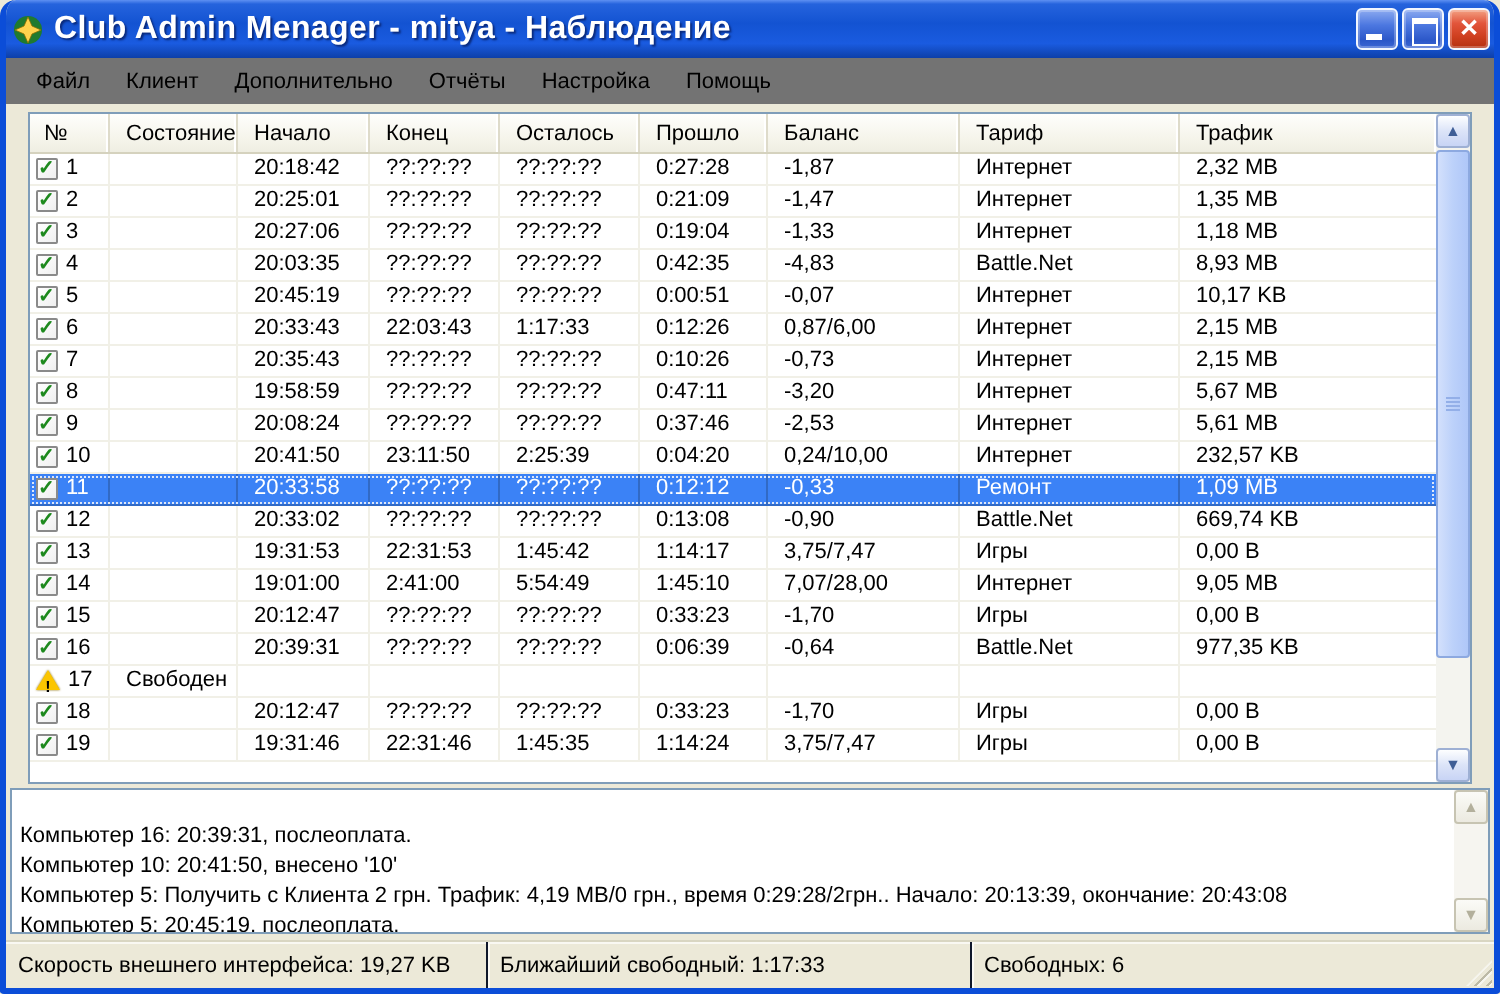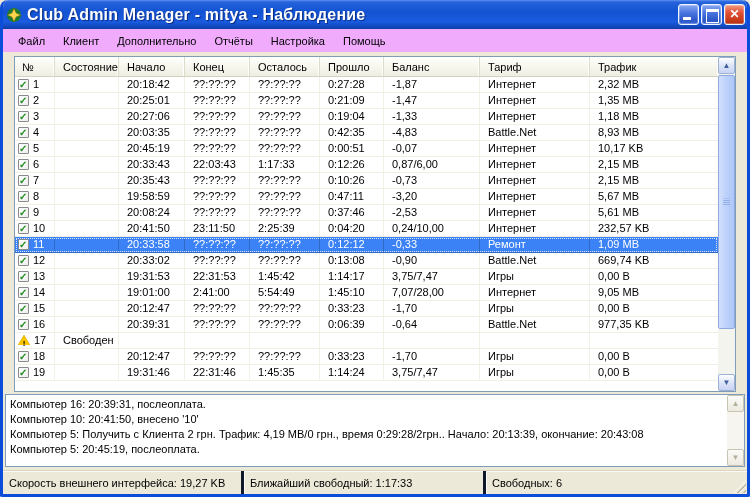--- a/index.html
+++ b/index.html
@@ -22,21 +22,21 @@
     padding:0;cursor:pointer;box-shadow:inset 0 0 0 1px rgba(255,255,255,.25);}
   .wb.min,.wb.max{background:linear-gradient(180deg,#8CAAF0 0%,#4C77E0 40%,#2B57C8 80%,#3D67D4 100%);}
   .wb.close{background:linear-gradient(180deg,#F3A183 0%,#E2553B 35%,#CE3F1F 70%,#B53010 100%);}
   .wb.min::after{content:"";position:absolute;left:4px;bottom:4px;width:8px;height:3px;background:#fff;}
   .wb.max::after{content:"";position:absolute;left:4px;top:4px;width:11px;height:10px;
     border:1px solid #fff;border-top:3px solid #fff;}
   .wb.close::after{content:"✕";position:absolute;left:0;right:0;top:2px;text-align:center;
     color:#fff;font-size:12px;font-weight:bold;}
 
   
-  .menubar{height:24px;background:#f0abfc;display:flex;align-items:center;padding-left:6px;
+  .menubar{height:24px;background:#737373;display:flex;align-items:center;padding-left:6px;
     border-bottom:1px solid #DCD9C4;box-shadow:0 1px 0 #F8F7F0;}
   .menu-item{padding:3px 9px;font-size:11px;color:#000;cursor:default;}
 
   
   .client{position:absolute;left:0;right:0;top:52px;bottom:0;background:#ECE9D8;}
 
   
   .listview{position:absolute;left:11px;top:4px;width:722px;height:336px;
     background:#fff;border:1px solid #7F9DB9;overflow:hidden;}
   .lv-header{display:flex;height:20px;margin-right:17px;
@@ -97,29 +97,29 @@
   .sb-thumb::after{content:"";position:absolute;left:4px;right:4px;top:50%;height:7px;
     transform:translateY(-50%);
     background:repeating-linear-gradient(180deg,#93AFE8 0 1px,transparent 1px 2px);}
   .vscroll.gray .sb-btn{background:linear-gradient(180deg,#FBFBF7,#ECEAE0);
     border-color:#C7C4B2;color:#B3B09C;}
   .vscroll.gray{background:#F6F5F0;}
 
   
   .log{position:absolute;left:2px;top:342px;width:740px;height:73px;background:#fff;
     border:1px solid #7F9DB9;overflow:hidden;}
-  .log-lines{margin-right:17px;padding:2px 4px;font-size:11px;line-height:15px;color:#000;
+  .log-lines{margin-right:17px;padding:16px 4px;font-size:11px;line-height:15px;color:#000;
     white-space:nowrap;}
 
   
   .statusbar{position:absolute;left:0;right:0;bottom:0;height:23px;background:#ECE9D8;
     box-shadow:inset 0 1px 0 #F9F8F2,0 -1px 0 #D9D6C2;display:flex;align-items:center;
     font-size:11px;color:#000;}
   .sb-panel{height:100%;display:flex;align-items:center;padding:1px 6px 0 6px;
-    border-right:3px solid #0f172a;box-shadow:1px 0 0 #FBFAF4;white-space:nowrap;overflow:hidden;}
+    border-right:1px solid #0f172a;box-shadow:1px 0 0 #FBFAF4;white-space:nowrap;overflow:hidden;}
   .sb-p1{width:241px;}
   .sb-p2{width:242px;}
   .sb-p3{flex:1;border-right:none;box-shadow:none;border-radius:10px;}
   .grip{position:absolute;right:1px;bottom:1px;width:13px;height:13px;
     background:repeating-linear-gradient(135deg,#BDBAA6 0 1px,#F6F5EE 1px 2px,#ECE9D8 2px 4px);
     clip-path:polygon(100% 0,100% 100%,0 100%);}
 </style>
 </head>
 <body>
 

